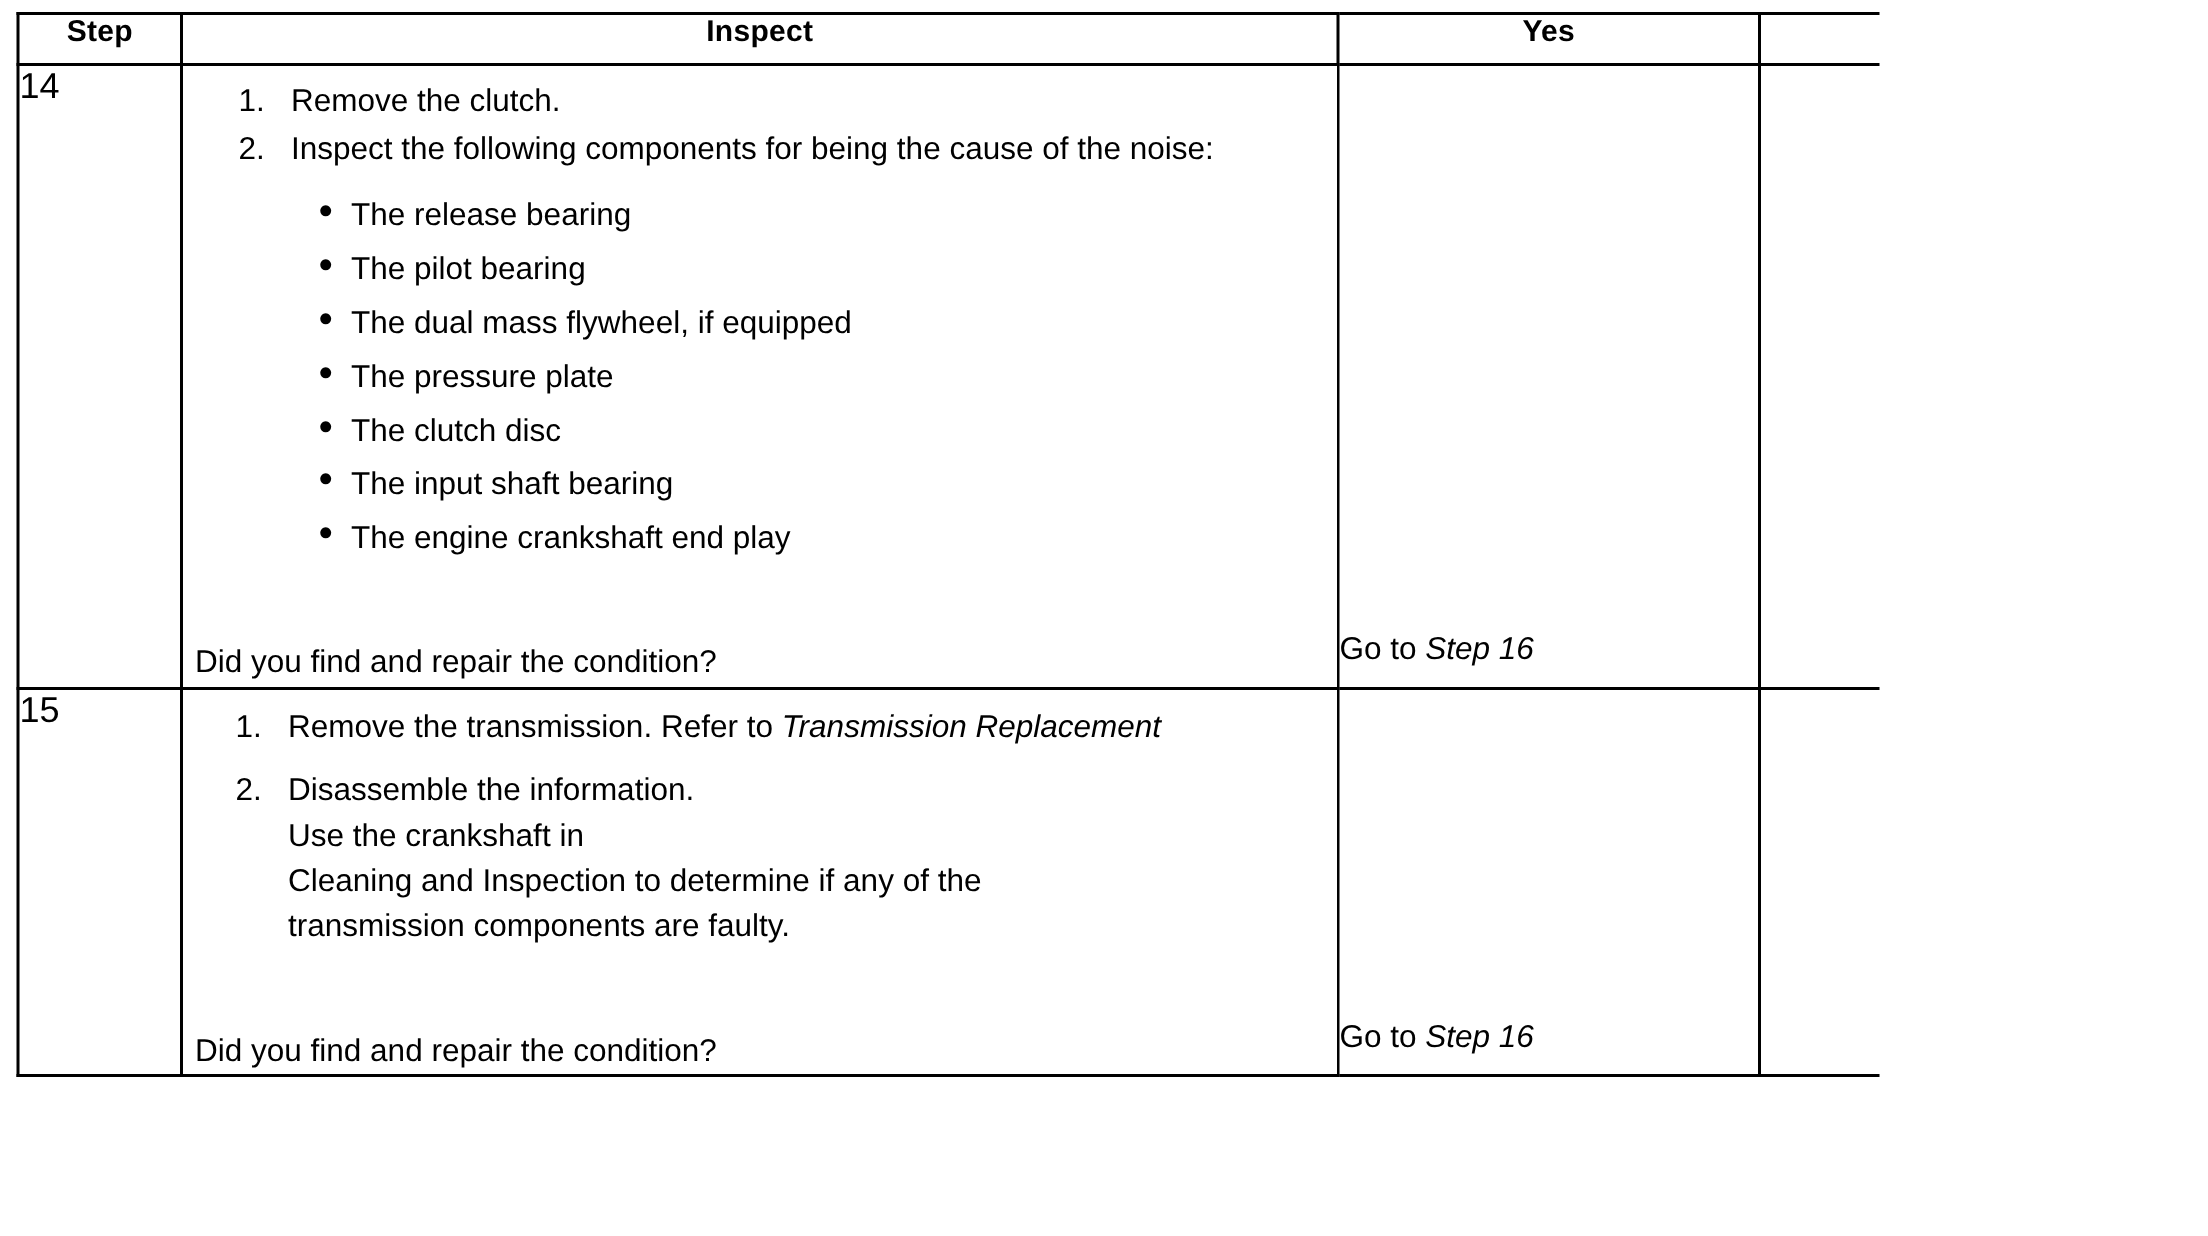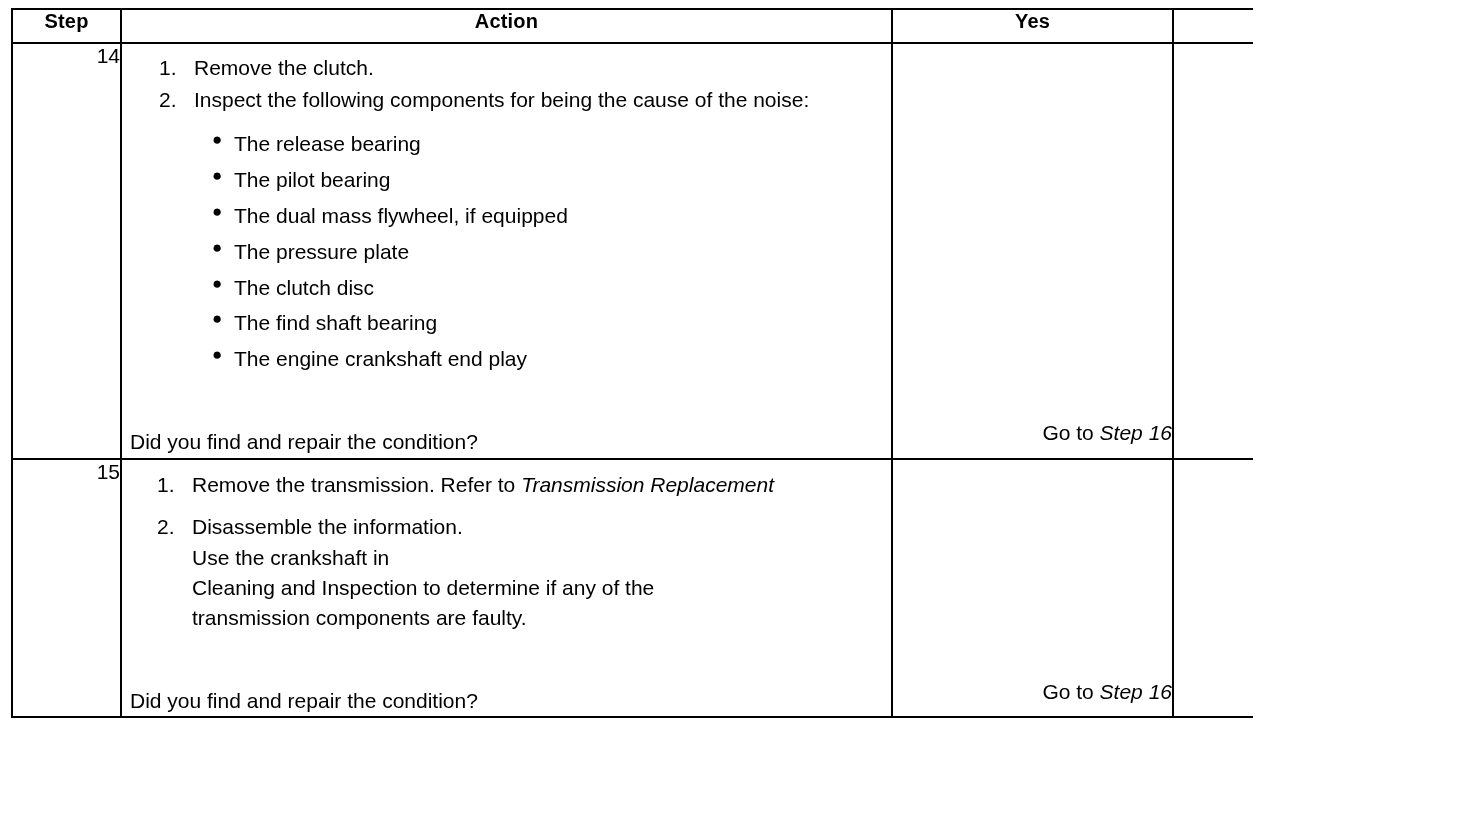--- a/index.html
+++ b/index.html
@@ -51,23 +51,23 @@
     height: 32px;
     text-align: center;
     vertical-align: middle;
     font-size: 20px;
     font-weight: bold;
     letter-spacing: 0.2px;
   }
 
   
   td.stepnum {
-    text-align: right;
+    text-align: left;
     vertical-align: middle;
-    font-size: 21px;
+    font-size: 24px;
     font-weight: normal;
   }
 
   
   td.action {
     position: relative;
     font-size: 21px;
     line-height: 1.45;
     padding: 0;
   }
@@ -130,21 +130,21 @@
 
   .r15-body { padding: 10px 0 0 0; }
   .r15-q { padding-top: 50px; }
 
   .r16-body { padding: 9px 0 6px 0; }
 
   .yes-bottom {
     position: absolute;
     left: 0; right: 0;
     bottom: 9px;
-    text-align: right;
+    text-align: left;
   }
   .no-bottom {
     position: absolute;
     left: 0; right: 0;
     bottom: 9px;
     text-align: right;
   }
   .mid-dash {
     position: absolute;
     left: 0; right: 0;
@@ -163,21 +163,21 @@
     <colgroup>
       <col class="c-step">
       <col class="c-action">
       <col class="c-yes">
       <col class="c-no">
     </colgroup>
 
     <thead>
       <tr>
         <th>Step</th>
-        <th>Action</th>
+        <th>Inspect</th>
         <th>Yes</th>
         <th>No</th>
       </tr>
     </thead>
 
     <tbody>
 
       <tr>
         <td class="stepnum">14</td>
 
@@ -191,21 +191,21 @@
                 <span class="num">2.</span><span>Inspect the following components for being the cause of the noise:</span>
               </li>
             </ol>
 
             <ul class="bullets" style="margin-top:10px;">
               <li><span class="bul">●</span><span>The release bearing</span></li>
               <li><span class="bul">●</span><span>The pilot bearing</span></li>
               <li><span class="bul">●</span><span>The dual mass flywheel, if equipped</span></li>
               <li><span class="bul">●</span><span>The pressure plate</span></li>
               <li><span class="bul">●</span><span>The clutch disc</span></li>
-              <li><span class="bul">●</span><span>The find shaft bearing</span></li>
+              <li><span class="bul">●</span><span>The input shaft bearing</span></li>
               <li><span class="bul">●</span><span>The engine crankshaft end play</span></li>
             </ul>
 
             <div class="r14-q qline">Did you find and repair the condition?</div>
           </div>
         </td>
 
         <td class="yes">
           <div class="yes-bottom"><span>Go to </span><span class="ital">Step 16</span></div>
         </td>

